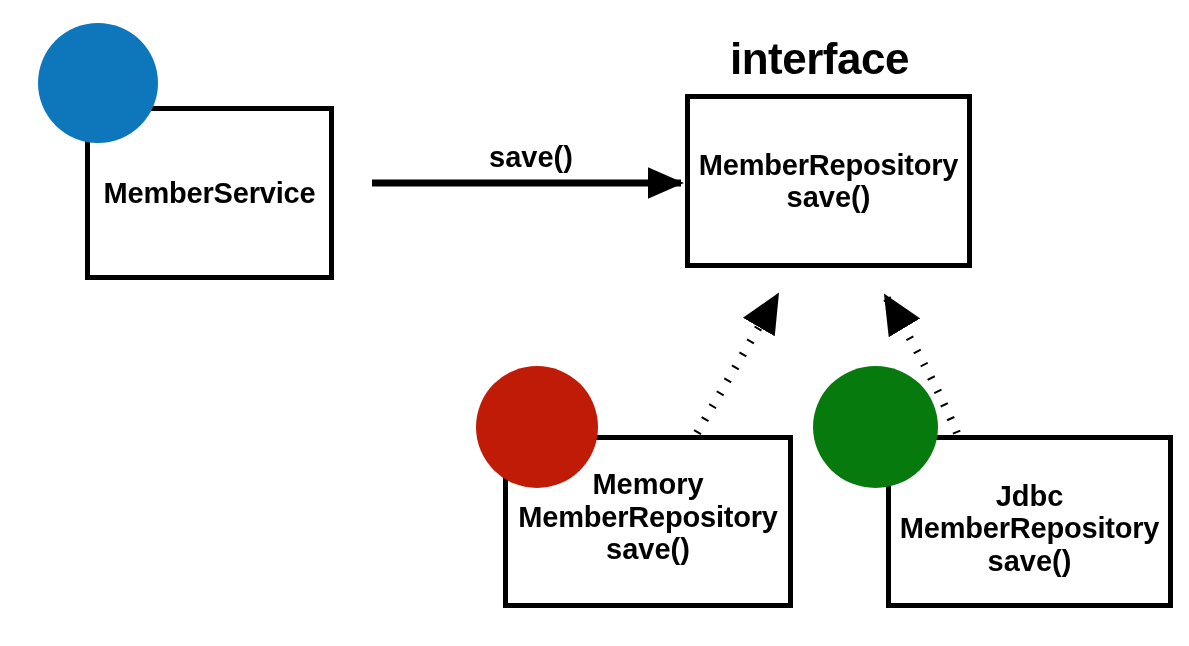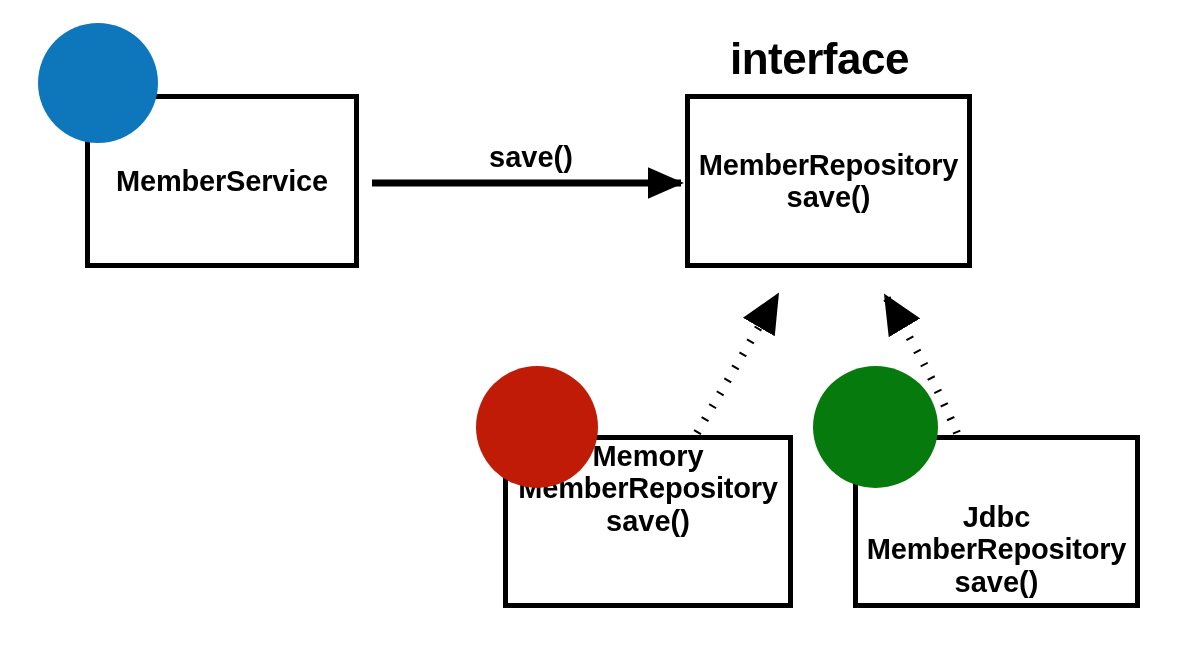--- a/index.html
+++ b/index.html
@@ -114,46 +114,46 @@
     
     <path d="M 957 433 Q 931 372 886 297" fill="none" stroke="#000000" stroke-width="8" stroke-linecap="butt" stroke-dasharray="2 13" marker-end="url(#arrow-dot-right)"></path>
   </svg>
 
   <div class="stereotype" style="left:730px; top:34px;">interface</div>
 
   <div class="edge-label" style="left:489px; top:141px;">save()</div>
 
   <div class="node-circle" style="left:38px; top:23px; width:120px; height:120px; background:#0E77BC;"></div>
 
-  <div class="node-box" style="left:85px; top:94px; width:274px; height:174px; justify-content:center;">
+  <div class="node-box" style="left:85px; top:106px; width:249px; height:174px; justify-content:center;">
     <div class="box-lines">
       <span class="box-name">MemberService</span>
     </div>
   </div>
 
   <div class="node-box" style="left:685px; top:94px; width:287px; height:174px; justify-content:center;">
     <div class="box-lines">
       <span class="box-name">MemberRepository</span>
       <span class="box-method">save()</span>
     </div>
   </div>
 
   <div class="node-circle" style="left:476px; top:366px; width:122px; height:122px; background:#BF1B06;"></div>
 
-  <div class="node-box" style="left:503px; top:435px; width:290px; height:173px; justify-content:flex-start; padding-bottom:9px;">
+  <div class="node-box" style="left:503px; top:435px; width:290px; height:173px; justify-content:center; padding-bottom:9px;">
     <div class="box-lines">
       <span class="box-prefix">Memory</span>
       <span class="box-name">MemberRepository</span>
       <span class="box-method">save()</span>
     </div>
   </div>
 
   <div class="node-circle" style="left:813px; top:366px; width:125px; height:122px; background:#077A0D;"></div>
 
-  <div class="node-box" style="left:853px; top:435px; width:287px; height:173px; justify-content:flex-end; padding-bottom:5px;">
+  <div class="node-box" style="left:886px; top:435px; width:287px; height:173px; justify-content:flex-end; padding-bottom:26px;">
     <div class="box-lines">
       <span class="box-prefix">Jdbc</span>
       <span class="box-name">MemberRepository</span>
       <span class="box-method">save()</span>
     </div>
   </div>
 
 </div>
 
 </body></html>

